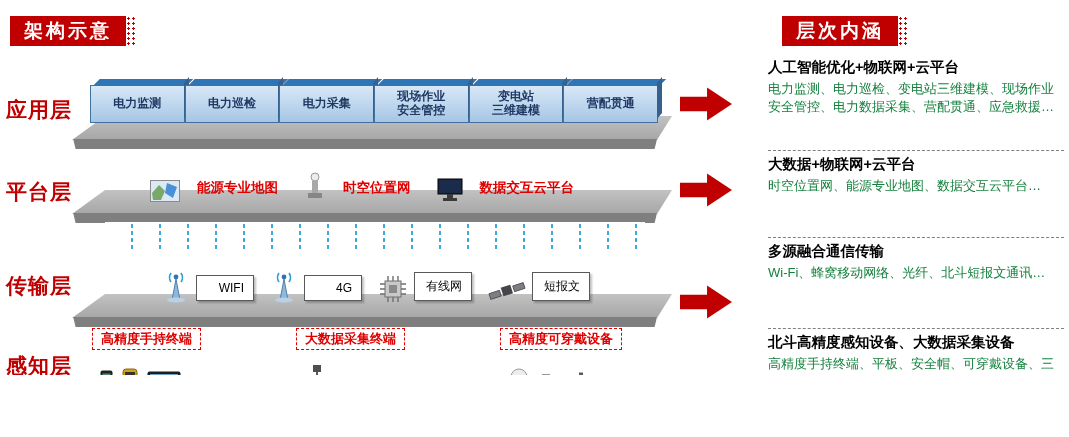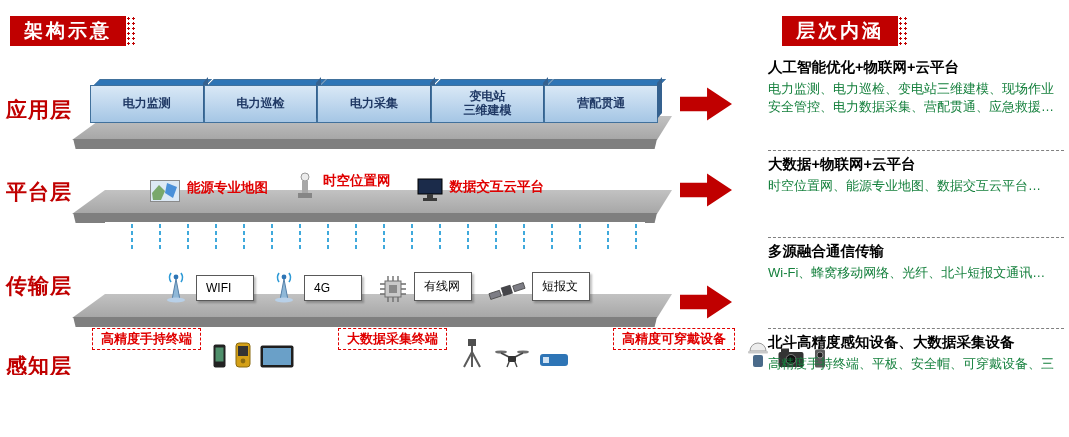--- a/index.html
+++ b/index.html
@@ -33,39 +33,39 @@
            font-size:12px; font-weight:bold; color:#1F3864; white-space:pre-line; line-height:1.15; }
   .box3d::before { content:""; position:absolute; top:-7px; left:2px; width:100%; height:7px;
            background:#2E75B6; border:1px solid #41719C; box-sizing:border-box;
            transform:skewX(-45deg); transform-origin:bottom; }
   .box3d::after { content:""; position:absolute; top:-3px; right:-5px; width:5px; height:100%;
            background:#35618F; transform:skewY(-50deg); transform-origin:left center; }
 
   
   .plat-items { position:absolute; left:150px; top:166px; height:36px; display:flex;
            align-items:flex-end; gap:26px; }
-  .plat-item { display:flex; gap:7px; }
+  .plat-item { display:flex; align-items:flex-end; gap:17px; }
   .plat-label { color:#E00000; font-weight:bold; font-size:13.5px; padding-bottom:5px; }
 
   
   .connectors { position:absolute; left:105px; top:222px; width:540px; height:30px;
            background-image:
              repeating-linear-gradient(0deg,#fff 0 3px,transparent 3px 7px),
              repeating-linear-gradient(90deg,transparent 0 26px,#3FA9DC 26px 28px); }
 
   
   .trans-items { position:absolute; left:162px; top:258px; height:46px; display:flex;
            align-items:flex-end; gap:16px; }
   .trans-item { display:flex; align-items:flex-end; gap:6px; }
   .net-box { background:#fff; border:1px solid #595959; box-shadow:2px 2px 2px rgba(0,0,0,0.25);
-           font-size:12px; color:#000; padding:5px 9px; min-width:38px; text-align:left; margin-bottom:3px; }
+           font-size:12px; color:#000; padding:5px 9px; min-width:38px; text-align:right; margin-bottom:3px; }
 
   
   .perc-groups { position:absolute; left:92px; top:328px; display:flex; gap:44px; align-items:flex-start; }
-  .perc-group { display:flex; flex-direction:row; gap:4px; min-width:160px; }
+  .perc-group { display:flex; flex-direction:column; gap:4px; min-width:160px; }
   .perc-label { border:1.5px dashed #E00000; color:#E00000; font-weight:bold; font-size:13px;
            padding:1px 8px; align-self:flex-start; background:rgba(255,255,255,0.65); }
   .perc-icons { display:flex; align-items:flex-end; gap:9px; padding-left:8px; height:40px; }
 
   
   .flow-arrow { position:absolute; left:680px; width:52px; height:36px; background:#C00000;
            clip-path:polygon(0 30%,52% 30%,52% 4%,100% 50%,52% 96%,52% 70%,0 70%); }
 
   
   .right-panel { position:absolute; left:768px; top:54px; width:296px; }
@@ -93,20 +93,22 @@
   <div class="layer-label" style="top:352px">感知层</div>
 
   <div class="slab" style="top:116px">
     <div class="slab-top"></div>
     <div class="slab-front"></div>
   </div>
   <div class="app-boxes">
     <div class="box3d">电力监测</div>
     <div class="box3d">电力巡检</div>
     <div class="box3d">电力采集</div>
+    <div class="box3d">现场作业
+安全管控</div>
     <div class="box3d">变电站
 三维建模</div>
     <div class="box3d">营配贯通</div>
   </div>
 
   <div class="slab" style="top:190px">
     <div class="slab-top"></div>
     <div class="slab-front"></div>
   </div>
   <div class="plat-items">

